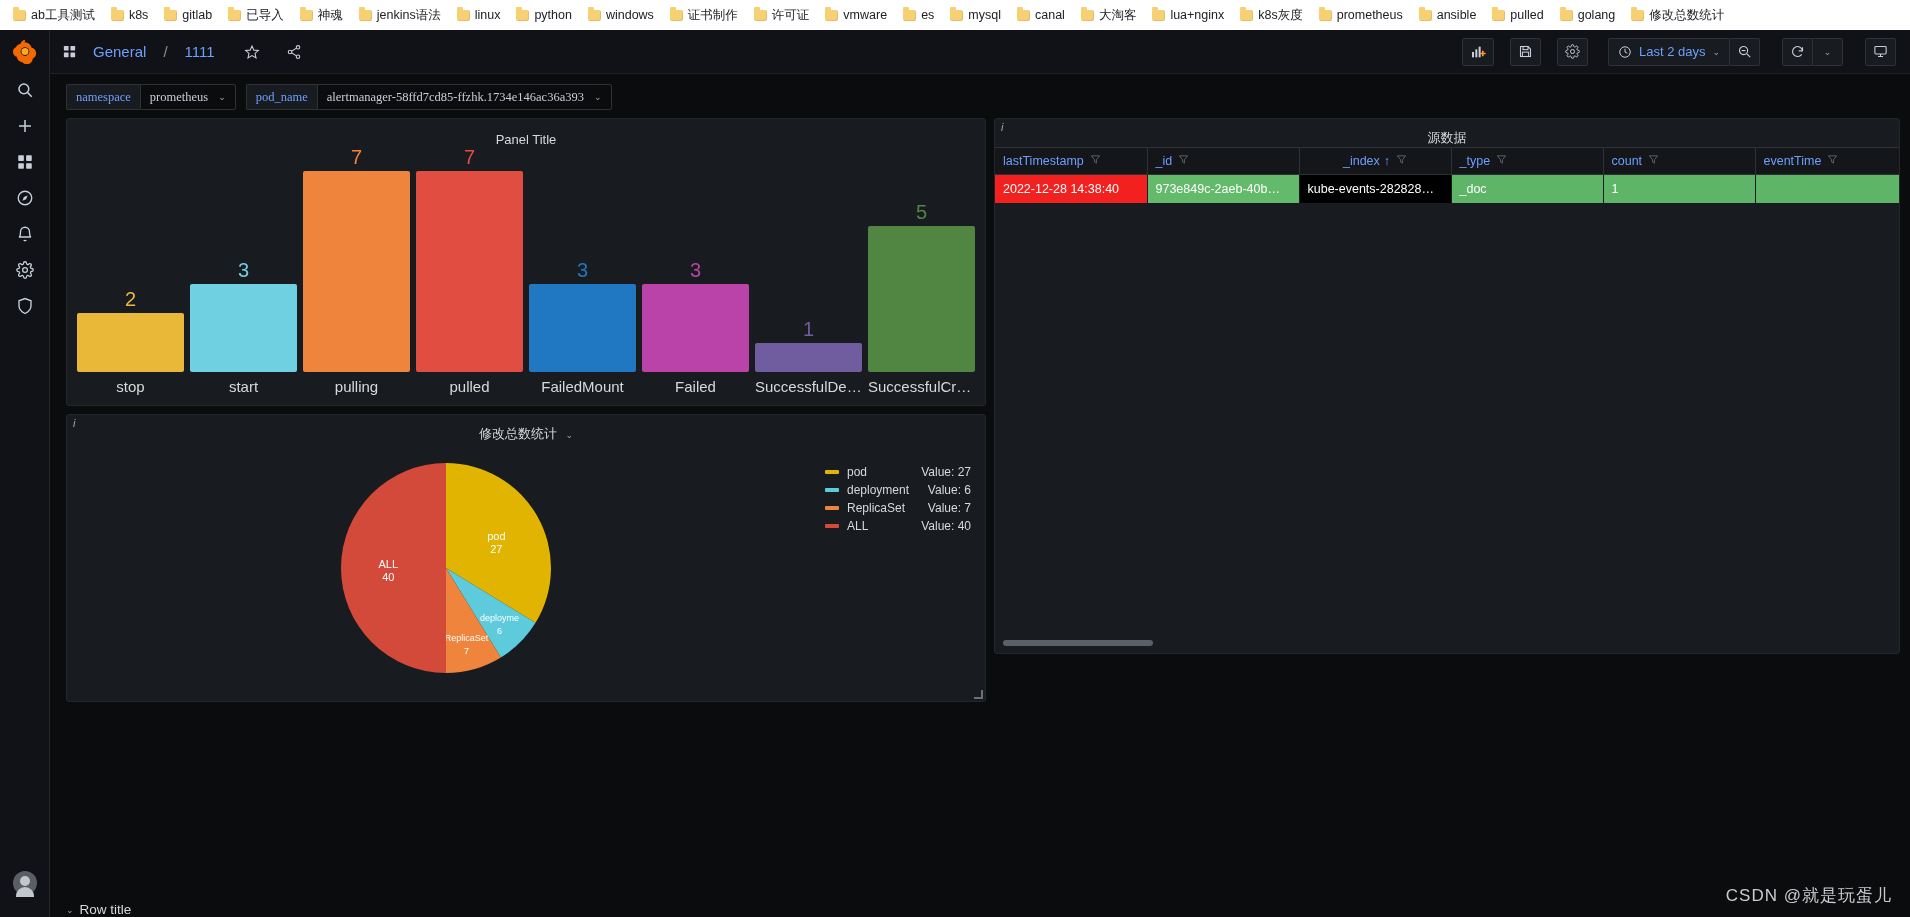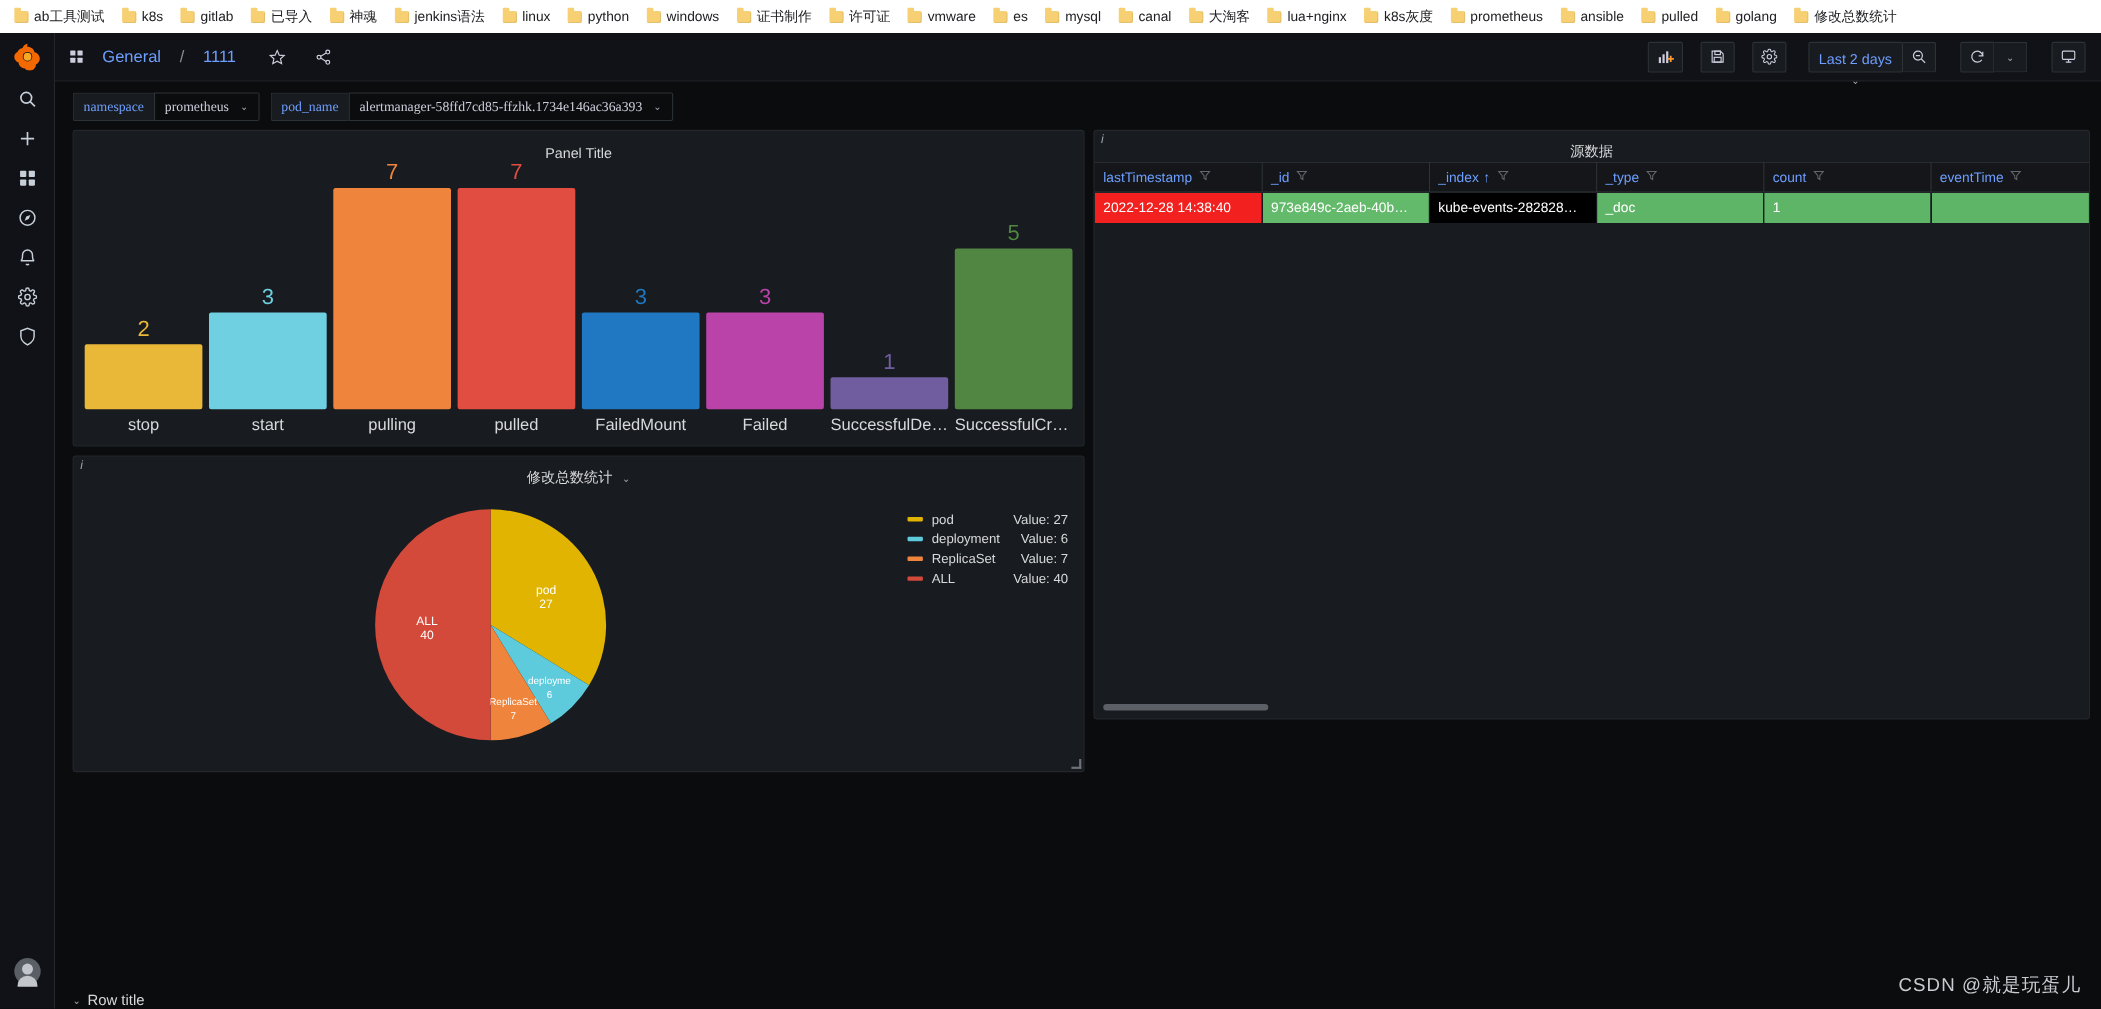--- a/index.html
+++ b/index.html
@@ -125,21 +125,20 @@
   .time-picker {
     height: 28px;
     display: flex; align-items: center; gap: 7px;
     background: #181b1f;
     border: 1px solid #2c3235;
     border-radius: 2px;
     padding: 0 9px;
     color: #6e9fff;
     font-size: 13px;
     cursor: pointer;
-    flex-direction: column;
   }
   .btn-group { display: flex; }
   .btn-group .tool-btn { border-radius: 0; border-left-width: 0; }
   .btn-group .tool-btn:first-child { border-radius: 2px 0 0 2px; border-left-width: 1px; }
   .btn-group .tool-btn:last-child { border-radius: 0 2px 2px 0; }
 
   
   #vars-row {
     display: flex; align-items: center;
     padding: 10px 0 8px 16px;
@@ -718,21 +717,21 @@
             <div class="table-scroll">
               <table class="grafana-table">
                 <thead>
                     <tr id="table-head-row">
                       <th style="width: 152px;"><span>lastTimestamp</span><span class="filter-ic"><svg width="11" height="11" viewBox="0 0 24 24" fill="none" stroke="#8e9098" stroke-width="2">
                             <polygon points="3,4 21,4 14,12.5 14,20 10,17.5 10,12.5"></polygon>
                           </svg></span></th>
                       <th style="width: 152px;"><span>_id</span><span class="filter-ic"><svg width="11" height="11" viewBox="0 0 24 24" fill="none" stroke="#8e9098" stroke-width="2">
                             <polygon points="3,4 21,4 14,12.5 14,20 10,17.5 10,12.5"></polygon>
                           </svg></span></th>
-                      <th style="width: 152px;"><span>_index</span><span style="margin-left: 4px;">↑</span><span class="filter-ic"><svg width="11" height="11" viewBox="0 0 24 24" fill="none" stroke="#8e9098" stroke-width="2">
+                      <th style="width: 152px; text-align: center;"><span>_index</span><span style="margin-left: 4px;">↑</span><span class="filter-ic"><svg width="11" height="11" viewBox="0 0 24 24" fill="none" stroke="#8e9098" stroke-width="2">
                             <polygon points="3,4 21,4 14,12.5 14,20 10,17.5 10,12.5"></polygon>
                           </svg></span></th>
                       <th style="width: 152px;"><span>_type</span><span class="filter-ic"><svg width="11" height="11" viewBox="0 0 24 24" fill="none" stroke="#8e9098" stroke-width="2">
                             <polygon points="3,4 21,4 14,12.5 14,20 10,17.5 10,12.5"></polygon>
                           </svg></span></th>
                       <th style="width: 152px;"><span>count</span><span class="filter-ic"><svg width="11" height="11" viewBox="0 0 24 24" fill="none" stroke="#8e9098" stroke-width="2">
                             <polygon points="3,4 21,4 14,12.5 14,20 10,17.5 10,12.5"></polygon>
                           </svg></span></th>
                       <th style="width: 152px;"><span>eventTime</span><span class="filter-ic"><svg width="11" height="11" viewBox="0 0 24 24" fill="none" stroke="#8e9098" stroke-width="2">
                             <polygon points="3,4 21,4 14,12.5 14,20 10,17.5 10,12.5"></polygon>

